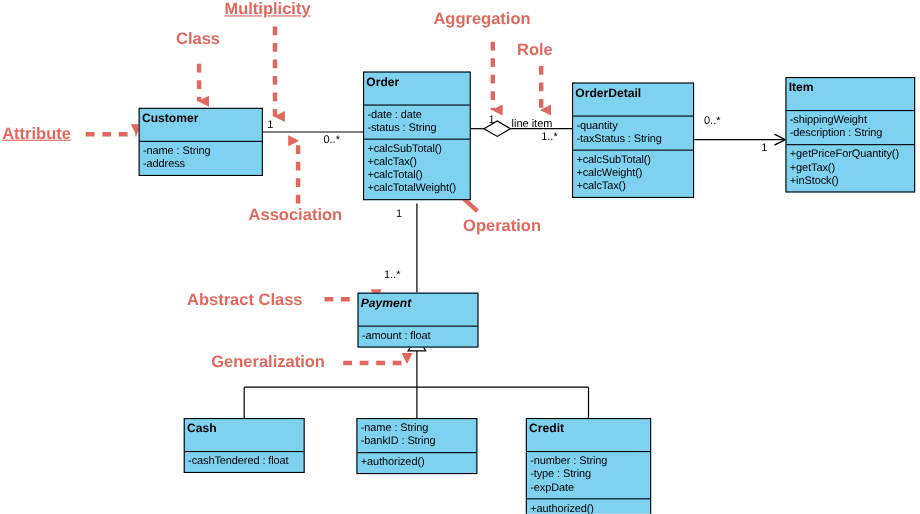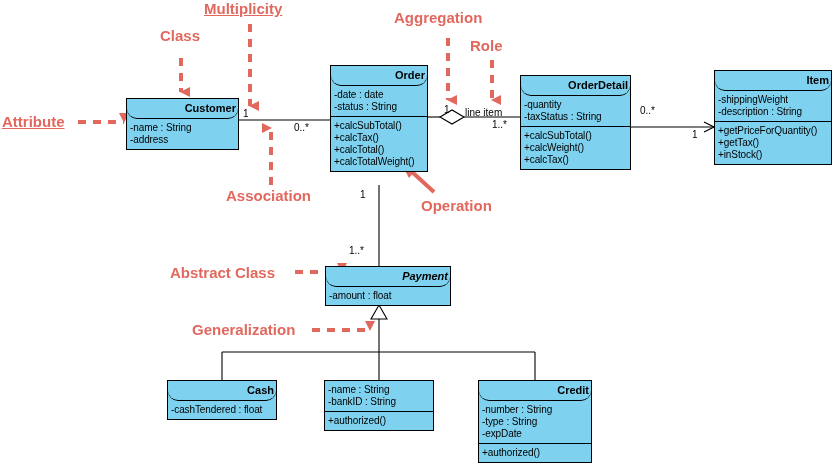--- a/index.html
+++ b/index.html
@@ -31,27 +31,26 @@
   .uml-class {
     position: absolute;
     box-sizing: border-box;
     border: 1px solid #000000;
     background: #7ed2f0;
     font-size: 11px;
     color: #000000;
     line-height: 1.0;
   }
   .uml-name {
-    text-align: right;
+    text-align: left;
     font-weight: bold;
     font-size: 11px;
-    padding: 4px 2px 4px 2px;
+    padding: 4px 2px 14px 2px;
     border-bottom: 1px solid #000000;
     white-space: nowrap;
-    border-radius: 10px;
   }
   .uml-name.abstract {
     font-style: italic;
   }
   .uml-compartment {
     padding: 3px 2px 3px 3px;
   }
   .uml-compartment.divider {
     border-top: 1px solid #000000;
   }
@@ -205,21 +204,21 @@
       <div class="uml-row">-shippingWeight</div>
       <div class="uml-row">-description : String</div>
     </div>
     <div class="uml-compartment divider">
       <div class="uml-row">+getPriceForQuantity()</div>
       <div class="uml-row">+getTax()</div>
       <div class="uml-row">+inStock()</div>
     </div>
   </div>
 
-  <div class="uml-class" id="box-payment" style="left:325px; top:266px; width:126px;">
+  <div class="uml-class" id="box-payment" style="left:325px; top:266px; width:110px;">
     <div class="uml-name abstract">Payment</div>
     <div class="uml-compartment">
       <div class="uml-row">-amount : float</div>
     </div>
   </div>
 
   <div class="uml-class" id="box-cash" style="left:167px; top:380px; width:110px;">
     <div class="uml-name">Cash</div>
     <div class="uml-compartment">
       <div class="uml-row">-cashTendered : float</div>

